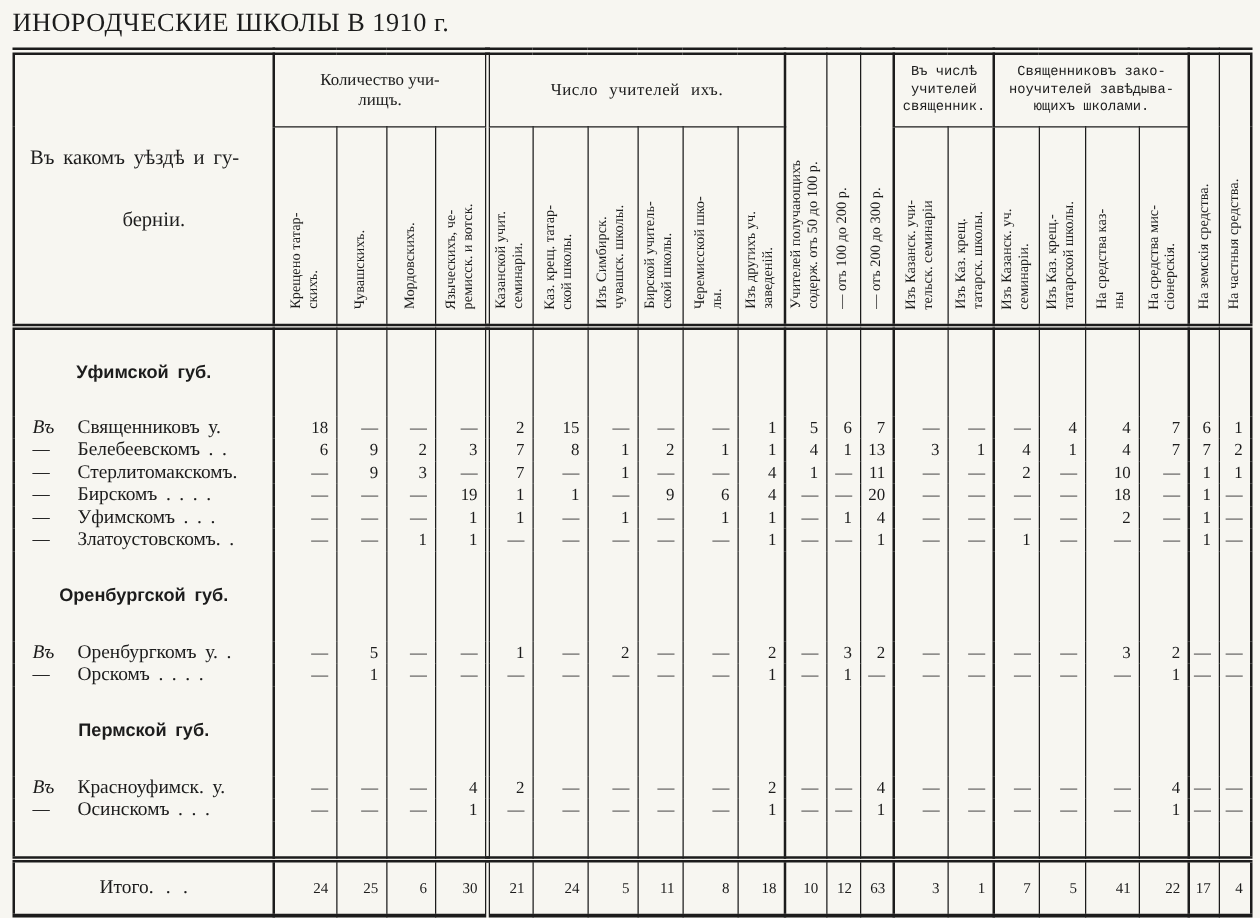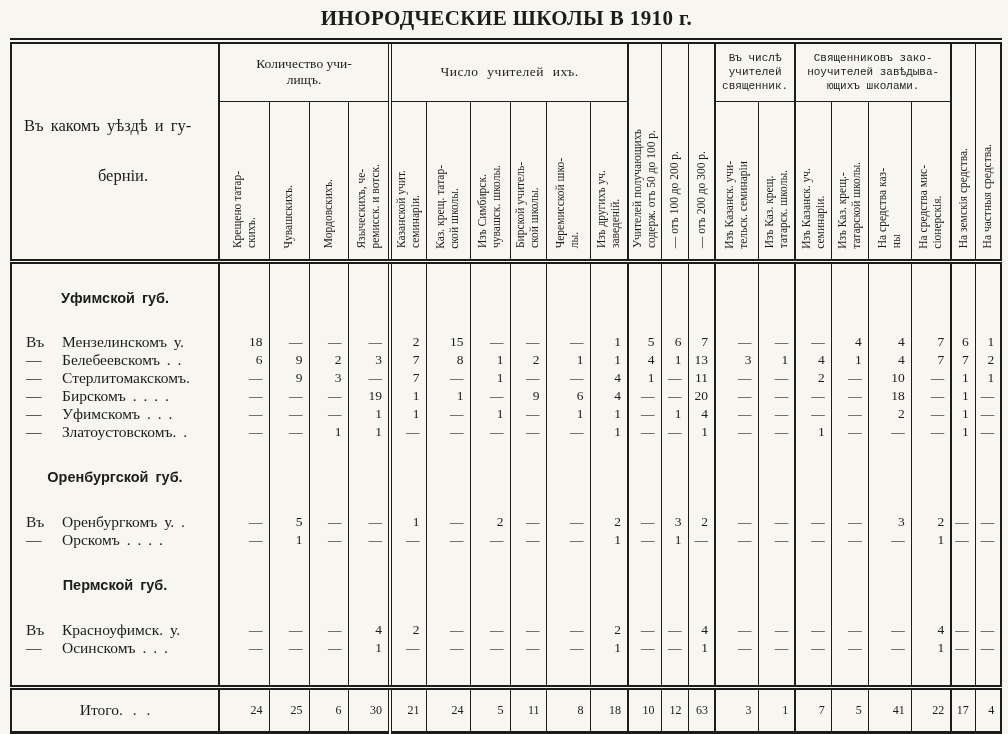--- a/index.html
+++ b/index.html
@@ -3,21 +3,21 @@
 <meta charset="utf-8">
 <style>
   :root{ --ink:#1c1c1c; --paper:#f7f6f1; }
   html,body{margin:0;padding:0;}
   body{
     width:1008px;height:734px;background:var(--paper);color:var(--ink);
     font-family:"Liberation Serif", serif; overflow:hidden;
   }
   .page{padding:3px 5px 0 10px;}
   .title{
-    text-align:center;font-weight:bold;font-size:21px;letter-spacing:.4px;
+    font-weight:normal;font-size:21px;letter-spacing:.4px;
     margin:3px 0 7px 0; font-family:"Liberation Serif", serif;
   }
   table.main{
     border-collapse:collapse;table-layout:fixed;width:992px;
     border:2.5px solid var(--ink);
     border-top:6px double var(--ink);
     border-bottom:4px solid var(--ink);
     background:var(--paper);
   }
   td{padding:0;overflow:hidden;}
@@ -37,21 +37,21 @@
   td.vert>div{
     display:inline-block;writing-mode:vertical-rl;transform:rotate(180deg);
     white-space:pre-line;font-size:11.5px;line-height:1.18;text-align:start;
   }
   td.lblhead{vertical-align:middle;}
   td.lblhead .wrap{display:flex;flex-direction:column;gap:30px;font-size:16.5px;word-spacing:3px;padding:0 6px;}
   td.lblhead .l1{align-self:flex-start;padding-left:6px;}
   td.lblhead .l2{align-self:center;margin-left:16px;}
   
   .lbl{text-align:left;font-size:15.5px;padding-left:14px;word-spacing:3px;white-space:nowrap;}
-  .lbl .pfx{display:inline-block;width:36px;}
+  .lbl .pfx{display:inline-block;width:36px;font-style:italic;}
   tr.data-row{height:18px;}
   .num{text-align:right;padding-right:6px;font-size:13.5px;white-space:nowrap;}
   tr.section-row{height:72px;}
   tr.section-row td.lbl{
     text-align:center;padding-left:0;font-family:"Liberation Sans", sans-serif;
     font-weight:bold;font-size:14.5px;
   }
   tr.spacer-row{height:30px;}
   tr.spacer-row td{font-size:1px;}
   
@@ -169,21 +169,21 @@
           <td class="num b2"></td>
           <td class="num b1"></td>
           <td class="num b2"></td>
           <td class="num b1"></td>
           <td class="num b1"></td>
           <td class="num b1"></td>
           <td class="num b2"></td>
           <td class="num b1"></td>
         </tr>
         <tr class="data-row">
-          <td class="lbl"><span class="pfx">Въ</span><span>Мензелинскомъ у.</span></td>
+          <td class="lbl"><span class="pfx">Въ</span><span>Священниковъ у.</span></td>
           <td class="num b2">18</td>
           <td class="num b1">—</td>
           <td class="num b1">—</td>
           <td class="num b1">—</td>
           <td class="num bd">2</td>
           <td class="num b1">15</td>
           <td class="num b1">—</td>
           <td class="num b1">—</td>
           <td class="num b1">—</td>
           <td class="num b1">1</td>

